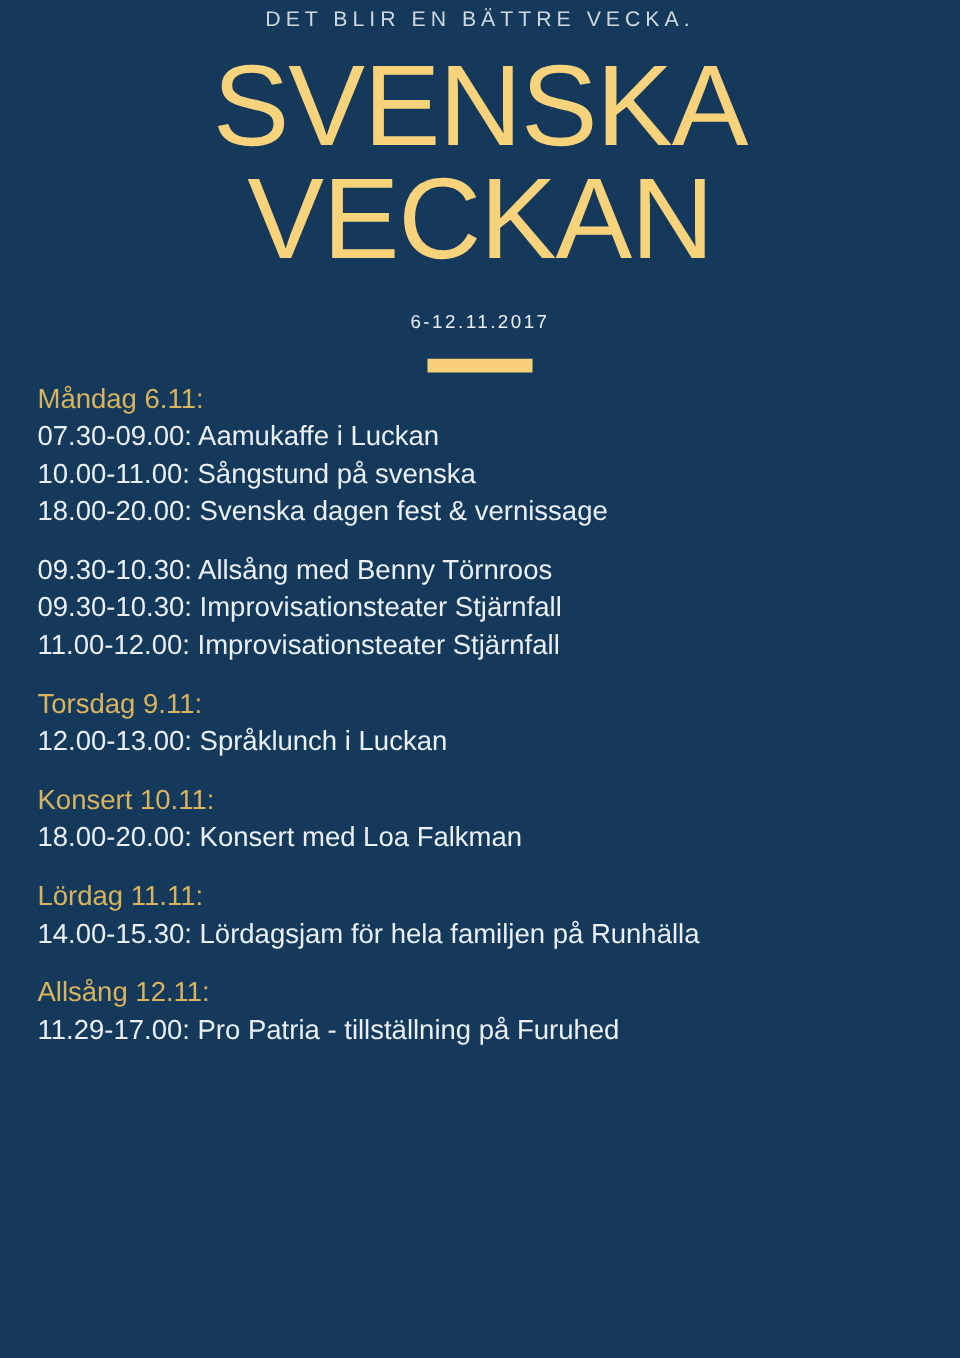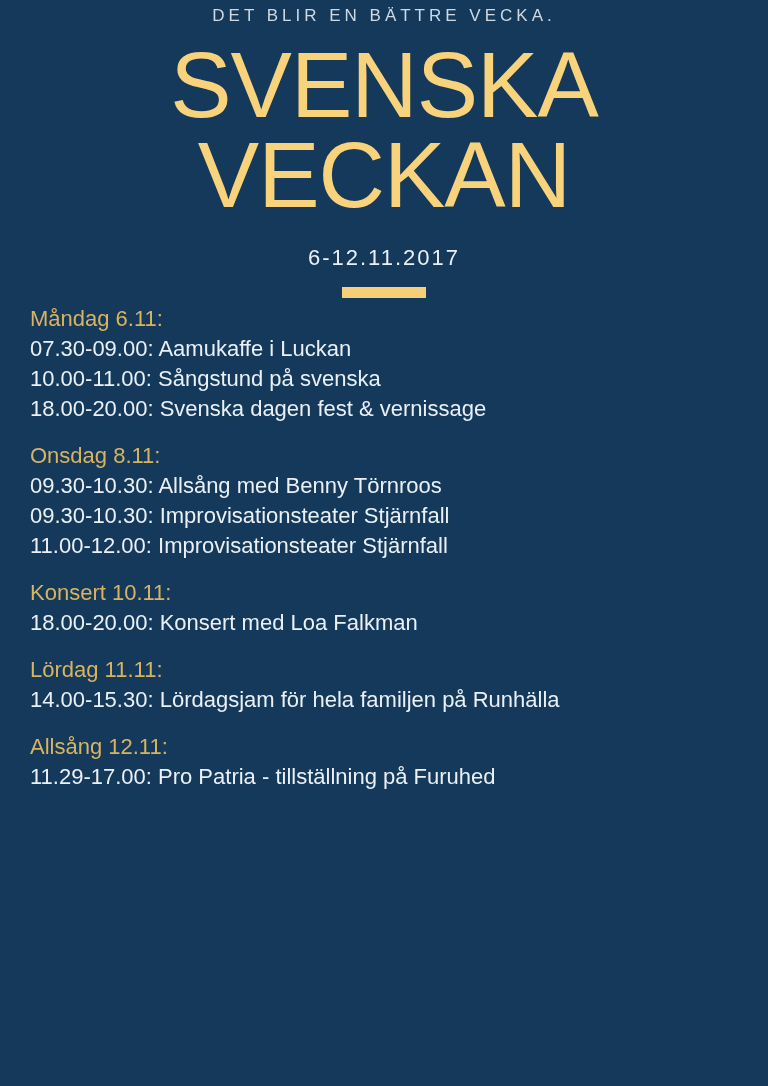--- a/index.html
+++ b/index.html
@@ -33,21 +33,21 @@
     color: var(--title-yellow);
     font-size: 92px;
     font-weight: normal;
     letter-spacing: -1px;
     line-height: 0.98;
   }
   .title .line { display: block; }
   .daterange {
     margin-top: 26px;
     color: var(--body-text);
-    font-size: 22px;
+    font-size: 15px;
     letter-spacing: 2px;
     line-height: 24px;
   }
   .divider {
     width: 84px;
     height: 11px;
     background: var(--divider-yellow);
     margin: 17px auto 0 auto;
   }
   .schedule {
@@ -102,26 +102,29 @@
 
     <div class="day-section">
       <h2 class="day-heading"><span class="day-heading-text">Måndag 6.11:</span></h2>
       <p class="event-line"><span class="event-text">07.30-09.00: Aamukaffe i Luckan</span></p>
       <p class="event-line"><span class="event-text">10.00-11.00: Sångstund på svenska</span></p>
       <p class="event-line"><span class="event-text">18.00-20.00: Svenska dagen fest &amp; vernissage</span></p>
     </div>
 
 
     <div class="day-section">
-      <h2 class="day-heading"><span class="day-heading-text">Onsdag 8.11:</span></h2>
       <p class="event-line"><span class="event-text">09.30-10.30: Allsång med Benny Törnroos</span></p>
       <p class="event-line"><span class="event-text">09.30-10.30: Improvisationsteater Stjärnfall</span></p>
       <p class="event-line"><span class="event-text">11.00-12.00: Improvisationsteater Stjärnfall</span></p>
     </div>
 
+    <div class="day-section">
+      <h2 class="day-heading"><span class="day-heading-text">Torsdag 9.11:</span></h2>
+      <p class="event-line"><span class="event-text">12.00-13.00: Språklunch i Luckan</span></p>
+    </div>
 
     <div class="day-section">
       <h2 class="day-heading"><span class="day-heading-text">Konsert 10.11:</span></h2>
       <p class="event-line"><span class="event-text">18.00-20.00: Konsert med Loa Falkman</span></p>
     </div>
 
     <div class="day-section">
       <h2 class="day-heading"><span class="day-heading-text">Lördag 11.11:</span></h2>
       <p class="event-line"><span class="event-text">14.00-15.30: Lördagsjam för hela familjen på Runhälla</span></p>
     </div>

